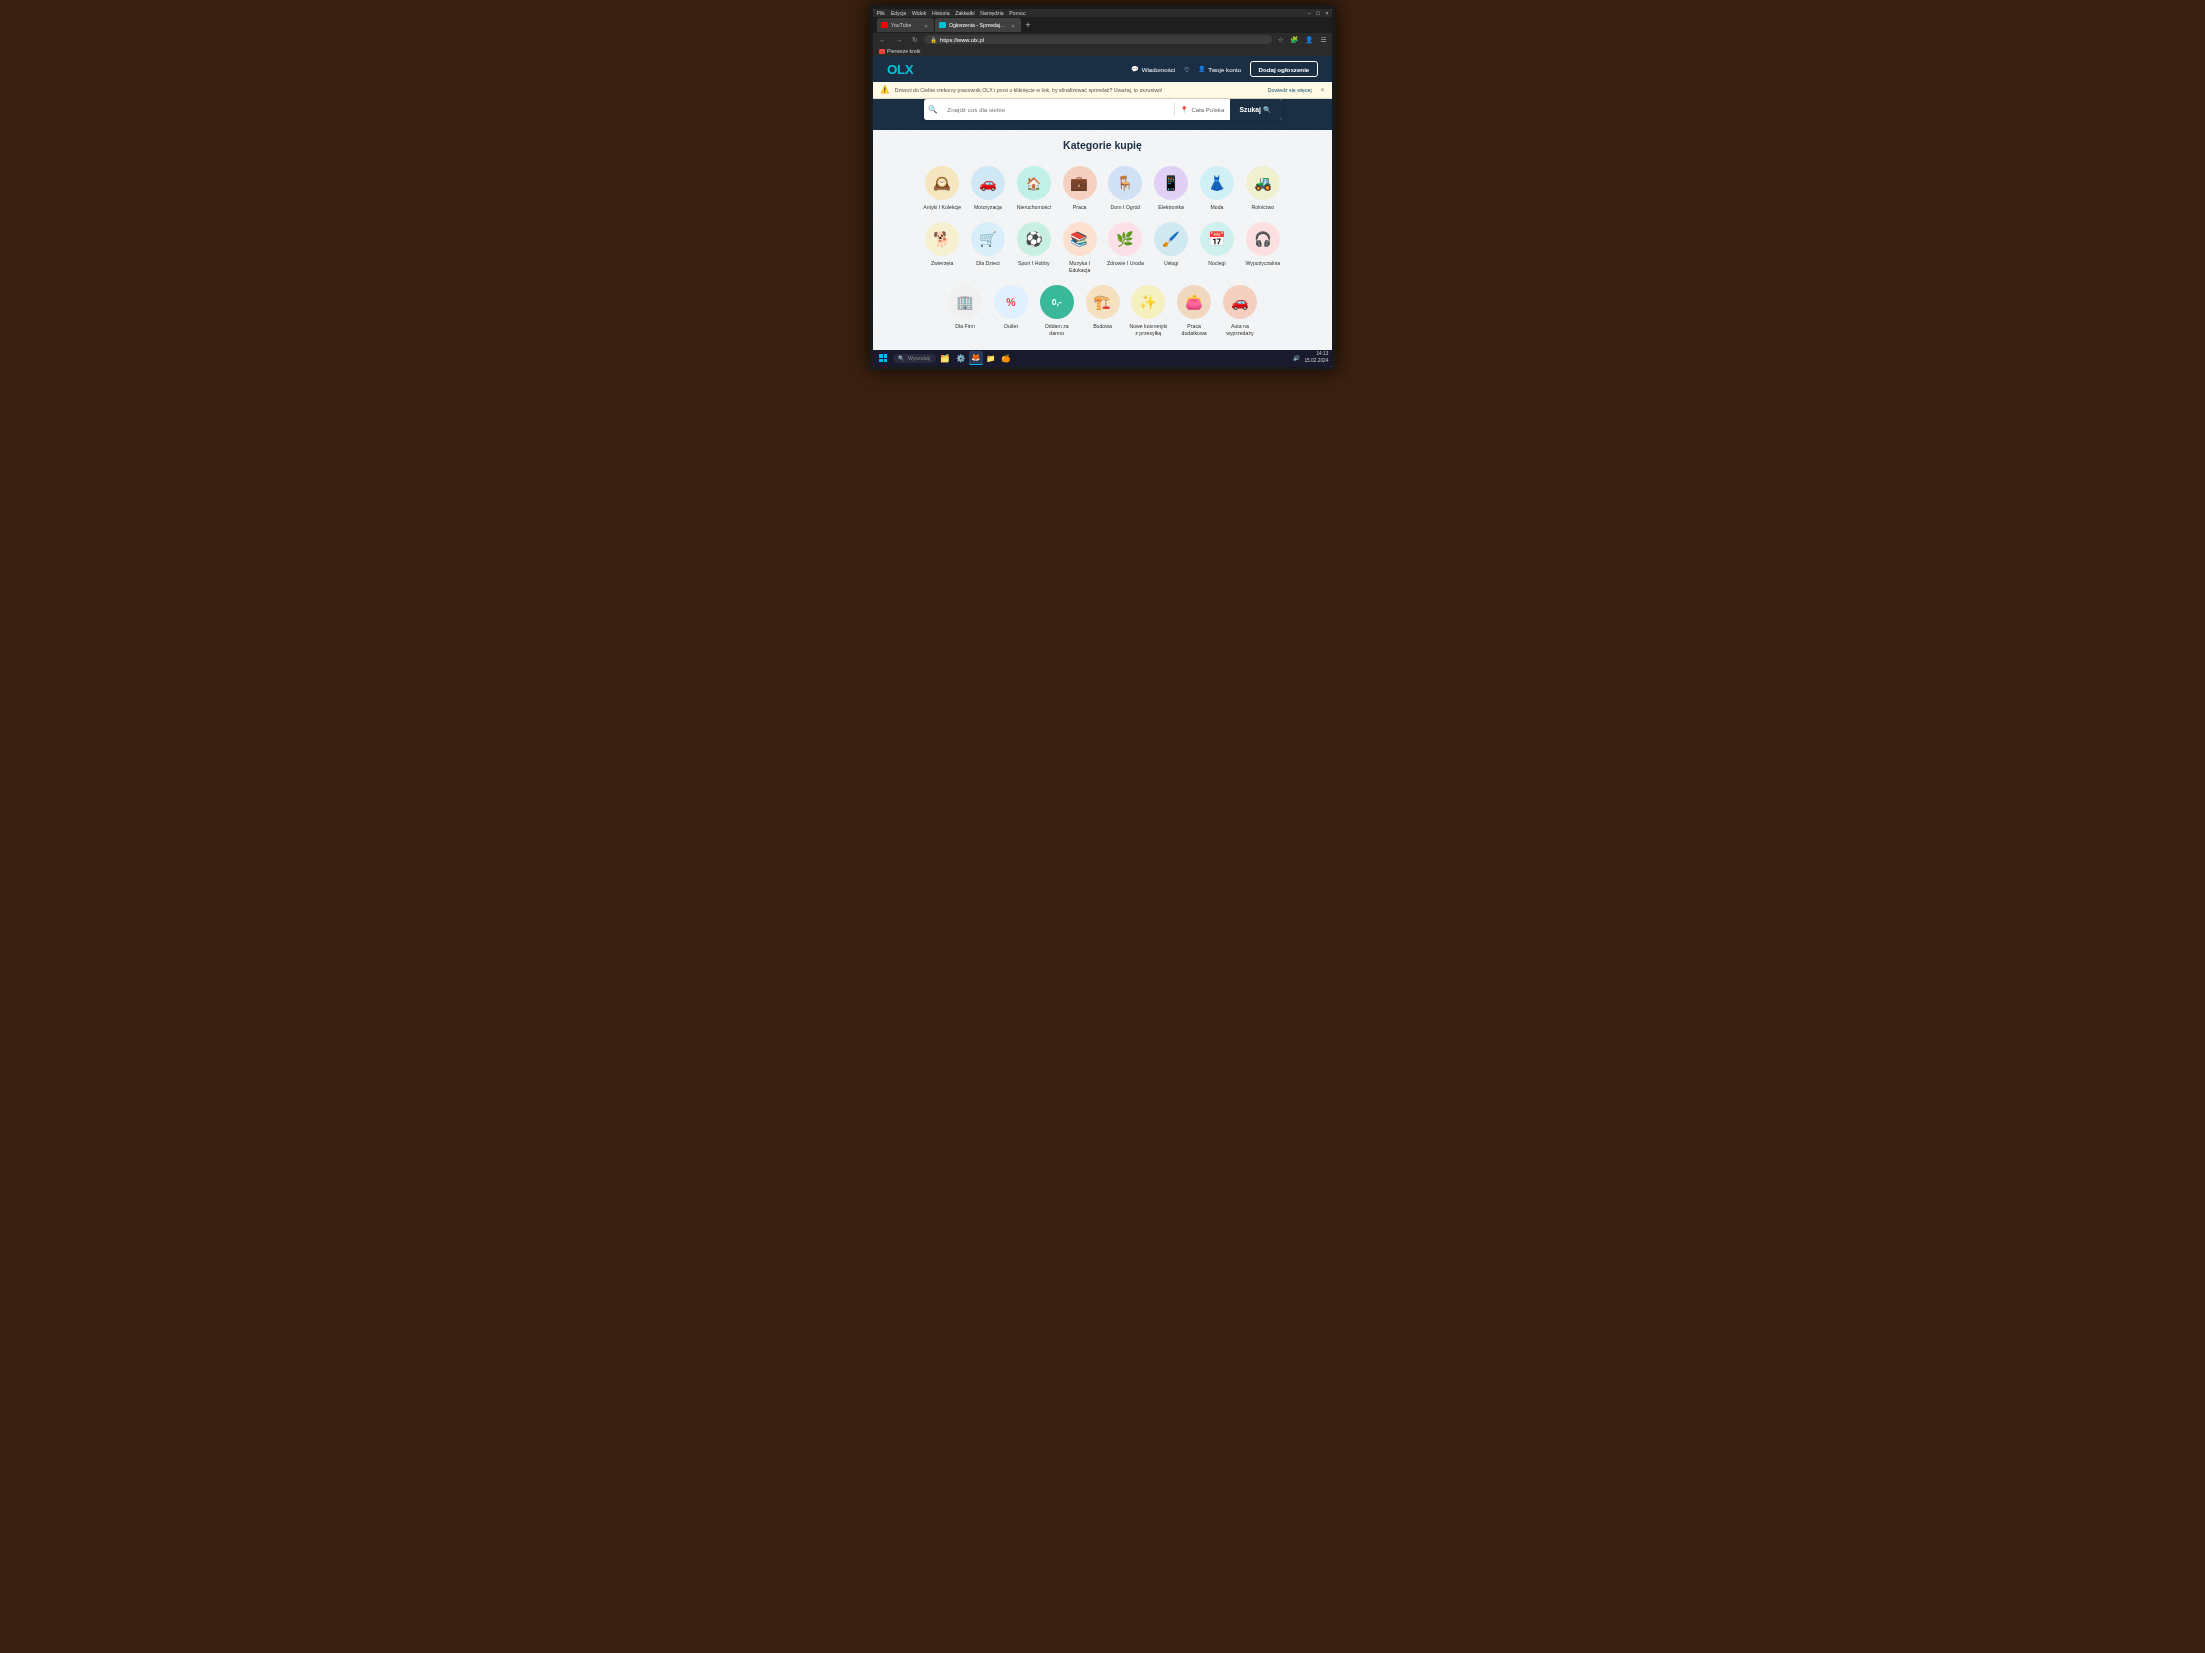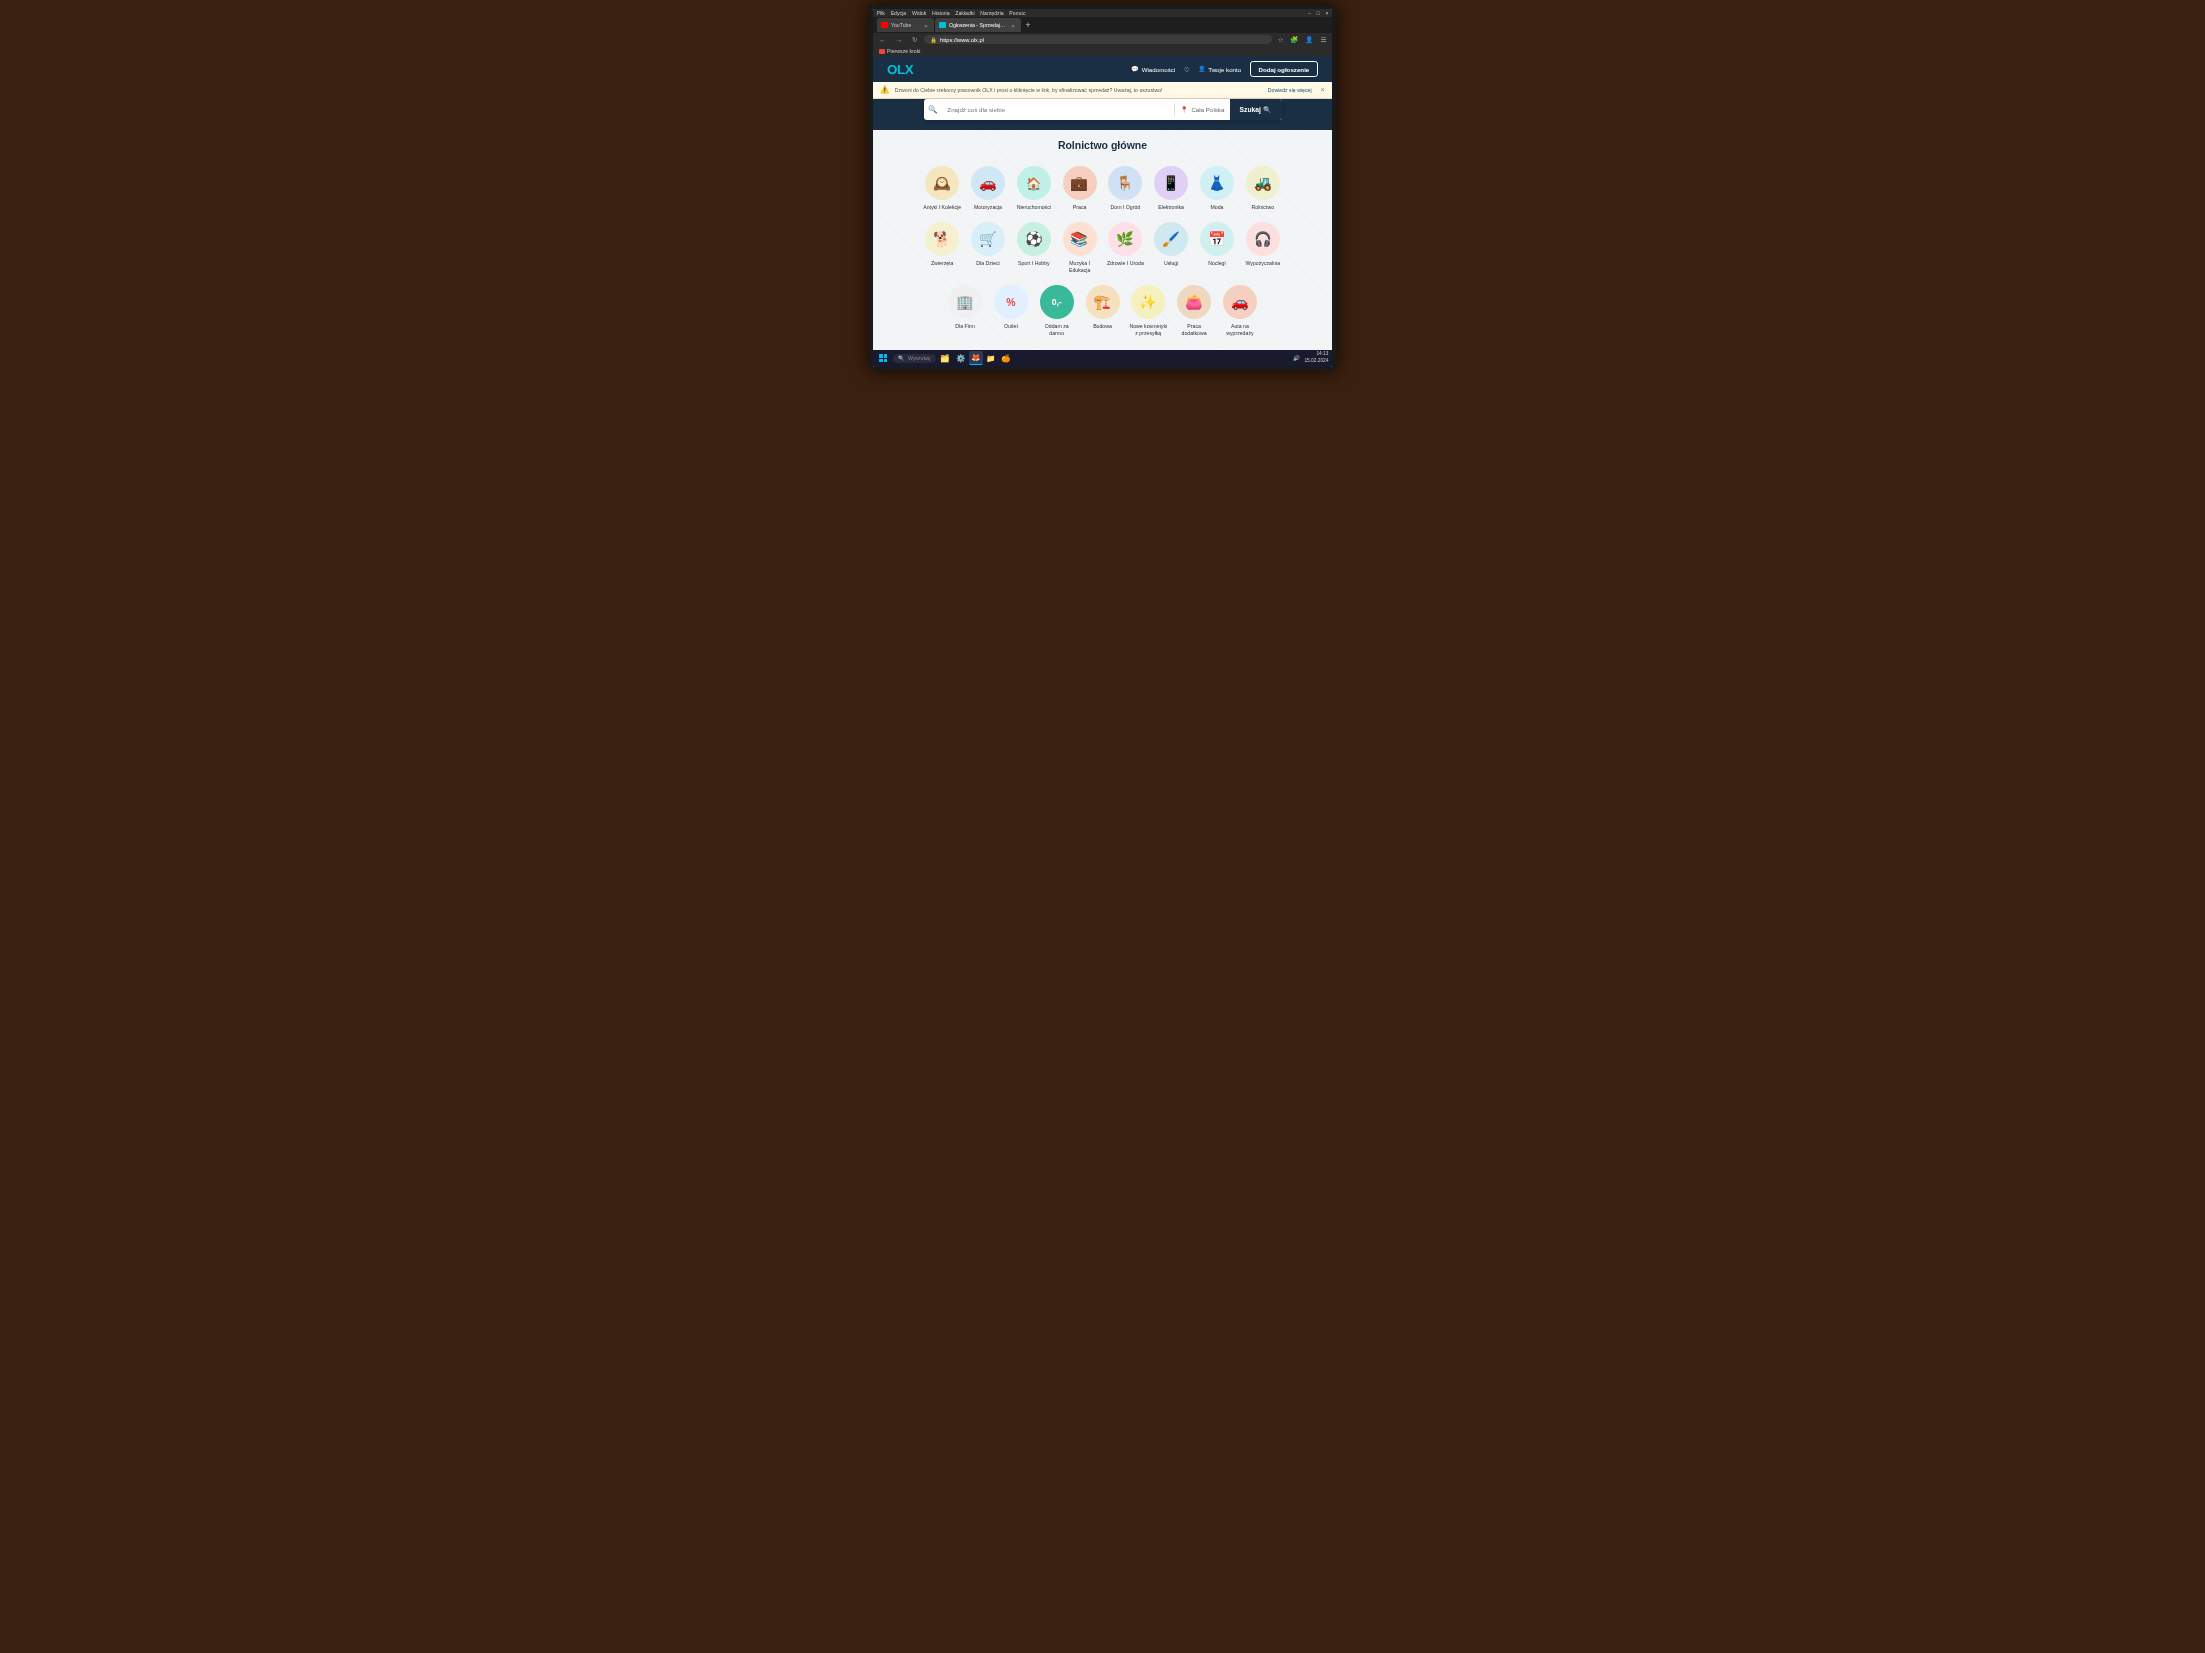--- a/index.html
+++ b/index.html
@@ -534,21 +534,21 @@
             <span>Cała Polska</span>
           </div>
           <button class="search-btn">
             <span>Szukaj</span>
             <span>🔍</span>
           </button>
         </div>
       </div>
 
       <div class="main-content">
-        <h2 class="categories-title">Rolnictwo główne</h2>
+        <h2 class="categories-title">Kategorie kupię</h2>
 
         <div class="categories-grid">
 
           <div class="category-item">
             <div class="category-circle cat-antyki">🕰️</div>
             <span class="category-label">Antyki I Kolekcje</span>
           </div>
           <div class="category-item">
             <div class="category-circle cat-motoryzacja">🚗</div>
             <span class="category-label">Motoryzacja</span>

